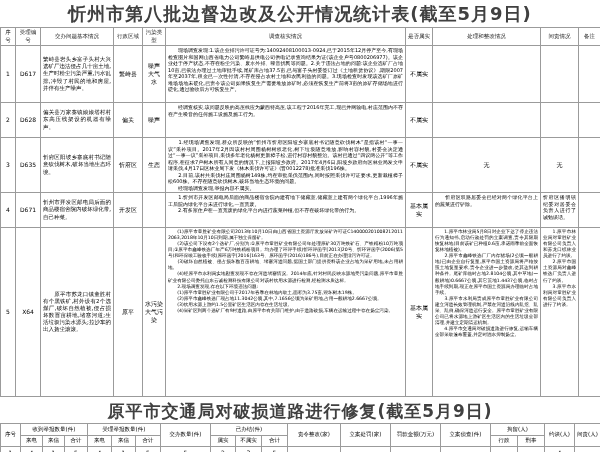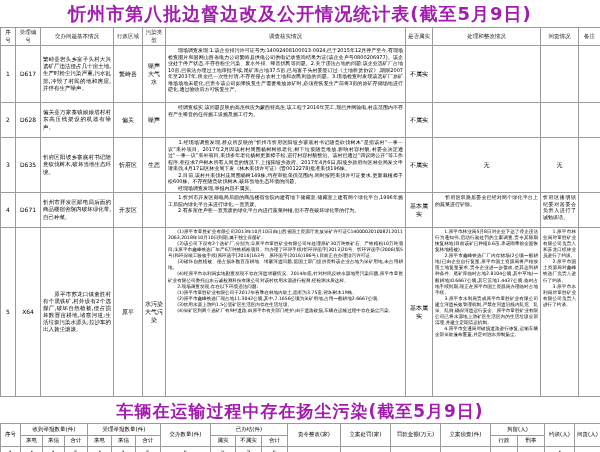--- a/index.html
+++ b/index.html
@@ -2,21 +2,21 @@
 <html><head>
 <meta charset="utf-8">
 <style>
   html,body{margin:0;padding:0;}
   body{
     width:600px;height:452px;background:#ffffff;color:#000;
     font-family:"DejaVu Sans","Liberation Sans",sans-serif;
     overflow:hidden;position:relative;
   }
   .title{
-    text-align:center;font-weight:bold;color:#a21caf;
+    text-align:center;font-weight:bold;color:#404040;
     font-size:18px;line-height:24px;padding-top:2px;letter-spacing:1px;
     white-space:nowrap;
   }
   .title2{font-size:17px;line-height:22px;padding-top:3px;}
   table{
     border-collapse:collapse;table-layout:fixed;
     width:598px;margin:1px auto 0 auto;
   }
   td{
     border:1px solid #9b9b9b;
@@ -151,21 +151,21 @@
 　　3.原平市水利局责成原平市童胜矿业有限公司建立河道长效管理机制,严禁在河道沿线内乱挖、乱采、乱倒,确保河道运行安全。原平市童胜矿业有限公司已将水源地上游矿区生活区内的生活垃圾全部清理,并建立定期清运机制。
 　　4.原平市交通局对破损道路进行修复,运输车辆全部采取篷布覆盖,并定时洒水抑制扬尘。</td>
     <td class="dense dense5 pre">　　1.原平市林业局对童胜矿业有限公司负责人和苏龙口镇林业员进行了约谈。
 　　2.原平市国土资源局对鑫峰铁选厂负责人进行了约谈。
 　　3.原平市水利局对童胜矿业有限公司负责人进行了约谈。</td>
     <td></td>
   </tr>
 </tbody>
   </table>
 
-<div class="title title2">车辆在运输过程中存在扬尘污染(截至5月9日)</div>
+<div class="title title2">原平市交通局对破损道路进行修复(截至5月9日)</div>
 
 <table class="sum">
   <colgroup>
     <col style="width:20px">
       <col style="width:22px">
       <col style="width:22px">
       <col style="width:23px">
     <col style="width:24px">
       <col style="width:24px">
       <col style="width:25px">

